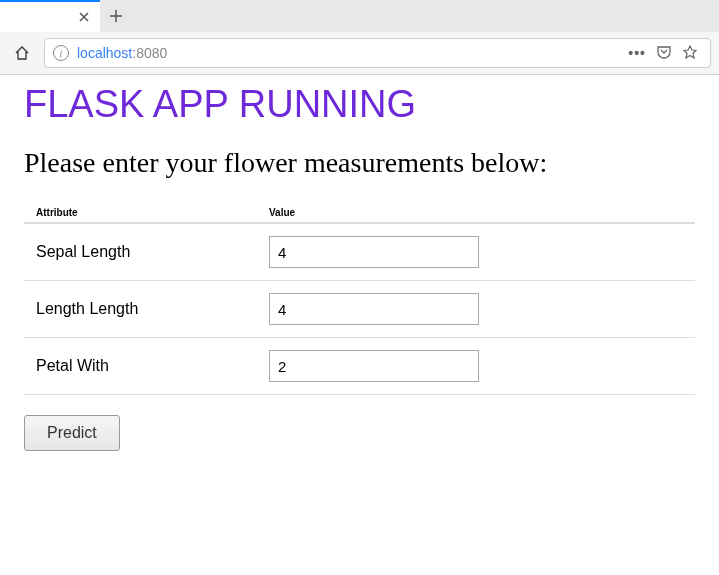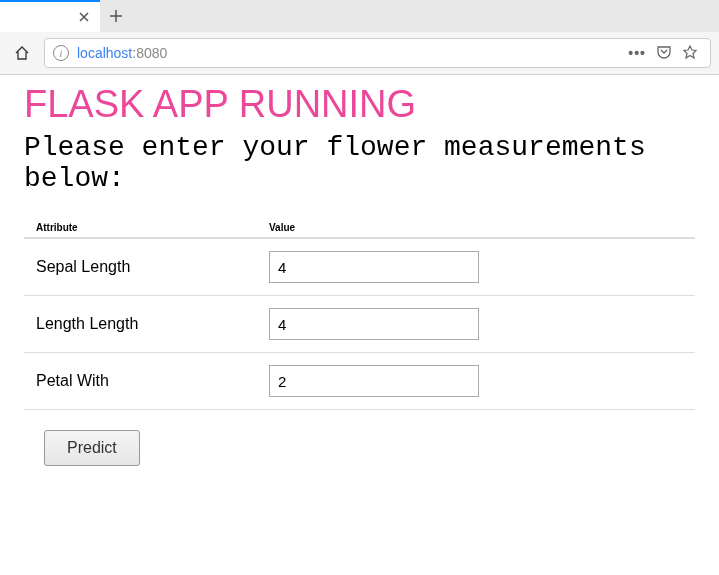--- a/index.html
+++ b/index.html
@@ -107,27 +107,27 @@
     
     .page {
       padding: 0 24px;
       background: #fff;
     }
     h1.main-heading {
       font-size: 38px;
       font-weight: 400;
       font-family: Arial, sans-serif;
       margin-top: 8px;
-      margin-bottom: 6px;
-      color: #ec4899;
+      margin-bottom: 21px;
+      color: #6d28d9;
     }
     h2.sub-heading {
       font-size: 28px;
       font-weight: 400;
-      font-family: Liberation Mono, monospace;
+      font-family: Liberation Serif, serif;
       margin-bottom: 16px;
       color: #000;
     }
     table.form-table {
       width: 100%;
       border-collapse: collapse;
     }
     table.form-table th {
       text-align: left;
       font-size: 10px;
@@ -152,21 +152,20 @@
     }
     .predict-btn {
       margin-top: 20px;
       padding: 8px 22px;
       font-size: 16px;
       background: linear-gradient(#f5f5f5, #e6e6e6);
       border: 1px solid #999;
       border-radius: 3px;
       cursor: pointer;
       color: #333;
-      margin-left: 20px;
     }
     svg.icon { width: 16px; height: 16px; }
   </style>
 </head>
 <body>
 
 <div class="browser-chrome">
   <div class="tab-bar">
     <div class="tab">
       <span class="tab-close">

